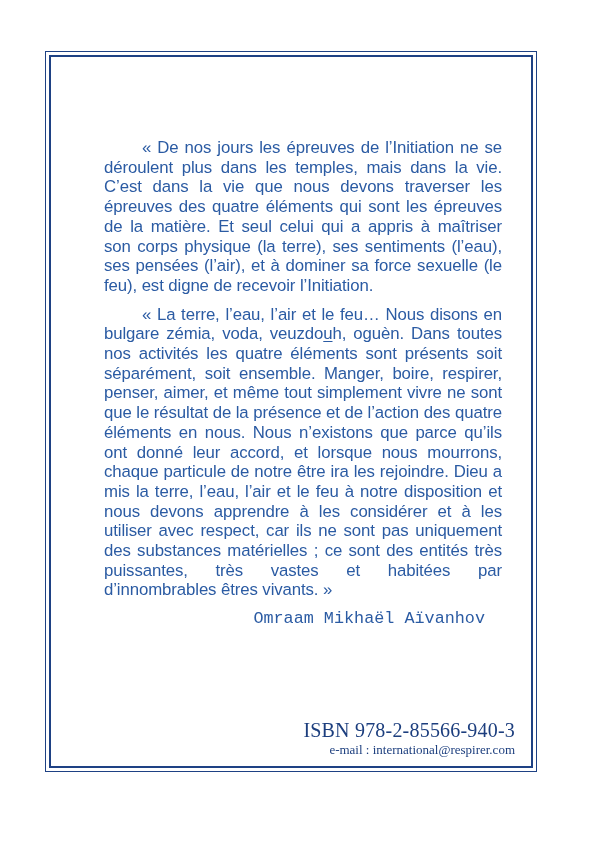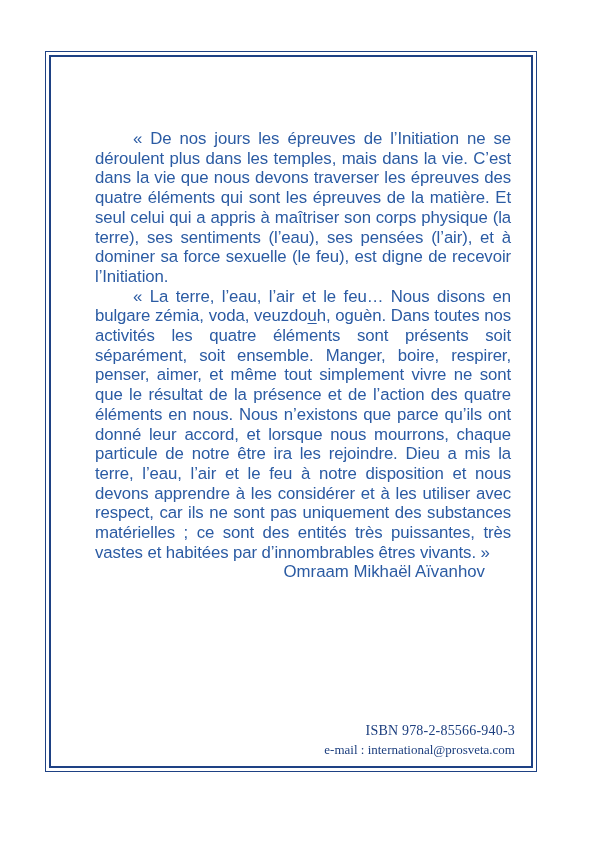--- a/index.html
+++ b/index.html
@@ -29,48 +29,49 @@
     border: 2.6px solid var(--frame);
   }
   .quote-block {
     position: absolute;
     left: 95px; top: 129px;
     width: 416px;
     font-family: "Liberation Sans", sans-serif;
     color: var(--ink);
   }
   .quote-block p {
-    margin: 0;
+    margin: 9px;
     font-size: 16.8px;
     line-height: 19.7px;
     letter-spacing: -0.1px;
     text-align: justify;
     text-indent: 38px;
   }
   .bulg { }
   .ul {
     text-decoration: underline;
     text-decoration-thickness: 1px;
     text-underline-offset: 2px;
   }
   .author {
     padding-right: 26px;
     text-align: right;
     font-size: 16.8px;
     line-height: 20px;
     color: var(--ink);
+    font-family: Liberation Mono, monospace;
   }
   .footer-block {
     position: absolute;
     right: 85px; bottom: 91px;
     text-align: right;
     font-family: "Liberation Serif", serif;
     color: var(--footer-ink);
   }
-  .isbn  { font-size: 14px; line-height: 19px; letter-spacing: 0.2px; }
+  .isbn  { font-size: 20px; line-height: 19px; letter-spacing: 0.2px; }
   .email { font-size: 13px;   line-height: 19px; }
 </style>
 </head>
 <body>
 
 <div class="frame-outer">
   <div class="frame-inner"></div>
 </div>
 
 <div class="quote-block">
@@ -78,14 +79,14 @@
     <span>«&nbsp;De nos jours les épreuves de l’Initiation ne se déroulent plus dans les temples, mais dans la vie. C’est dans la vie que nous devons traverser les épreuves des quatre éléments qui sont les épreuves de la matière. Et seul celui qui a appris à maîtriser son corps physique (la terre), ses sentiments (l’eau), ses pensées (l’air), et à dominer sa force sexuelle (le feu), est digne de recevoir l’Initiation.</span>
   </p>
   <p>
     <span>«&nbsp;La terre, l’eau, l’air et le feu… Nous disons en bulgare </span><span class="bulg"><span>zémia, voda, veuzdo</span><span class="ul">u</span><span>h, oguèn</span></span><span>. Dans toutes nos activités les quatre éléments sont présents soit séparément, soit ensemble. Manger, boire, respirer, penser, aimer, et même tout simplement vivre ne sont que le résultat de la présence et de l’action des quatre éléments en nous. Nous n’existons que parce qu’ils ont donné leur accord, et lorsque nous mourrons, chaque particule de notre être ira les rejoindre. Dieu a mis la terre, l’eau, l’air et le feu à notre disposition et nous devons apprendre à les considérer et à les utiliser avec respect, car ils ne sont pas uniquement des substances matérielles&nbsp;; ce sont des entités très puissantes, très vastes et habitées par d’innombrables êtres vivants.&nbsp;»</span>
   </p>
   <div class="author">Omraam Mikhaël Aïvanhov</div>
 </div>
 
 <div class="footer-block">
   <div class="isbn">ISBN 978-2-85566-940-3</div>
-  <div class="email">e-mail : international@prosveta.com</div>
+  <div class="email">e-mail : international@respirer.com</div>
 </div>
 
 </body></html>

